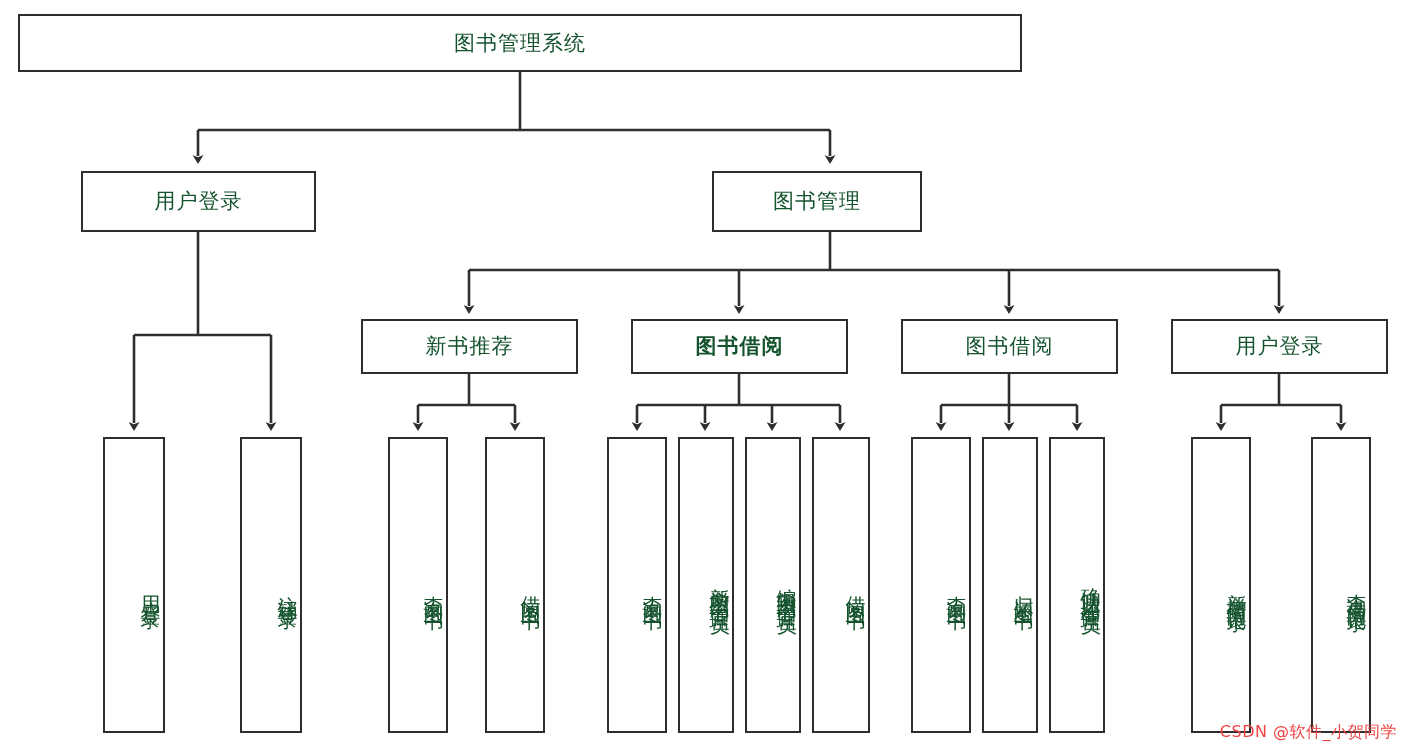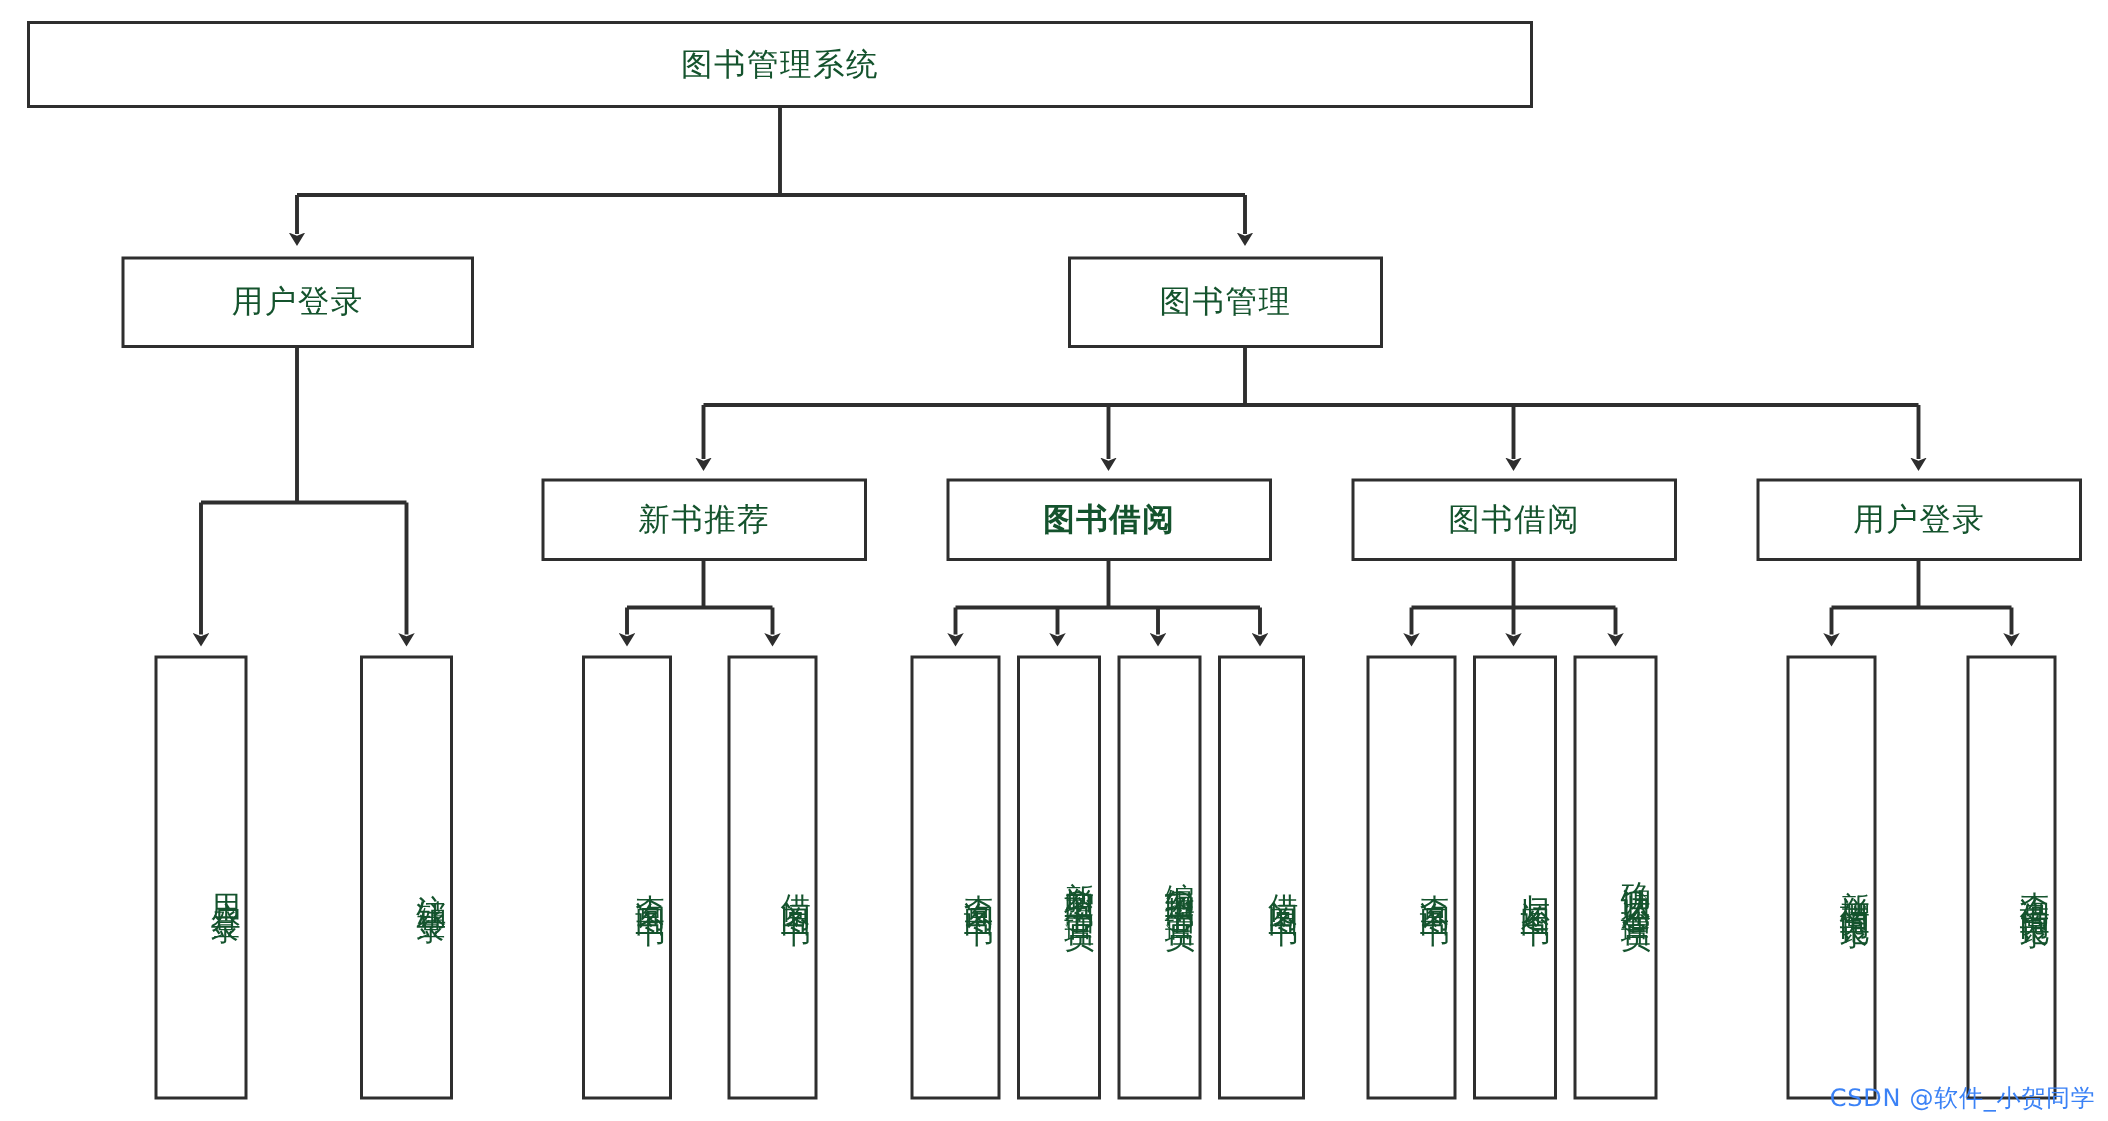--- a/index.html
+++ b/index.html
@@ -53,21 +53,21 @@
   }
   .node .lbl{
     display:block;
     white-space:pre-line;
   }
   #watermark{
     position:absolute;
     right:8px;
     bottom:4px;
     font-size:16px;
-    color:#3b82f6;
+    color:#ef4444;
     letter-spacing:0.5px;
     z-index:5;
     white-space:nowrap;
     font-family:"DejaVu Sans","Liberation Sans",sans-serif;
   }
 </style>
 </head>
 <body>
 
 <div id="canvas">

